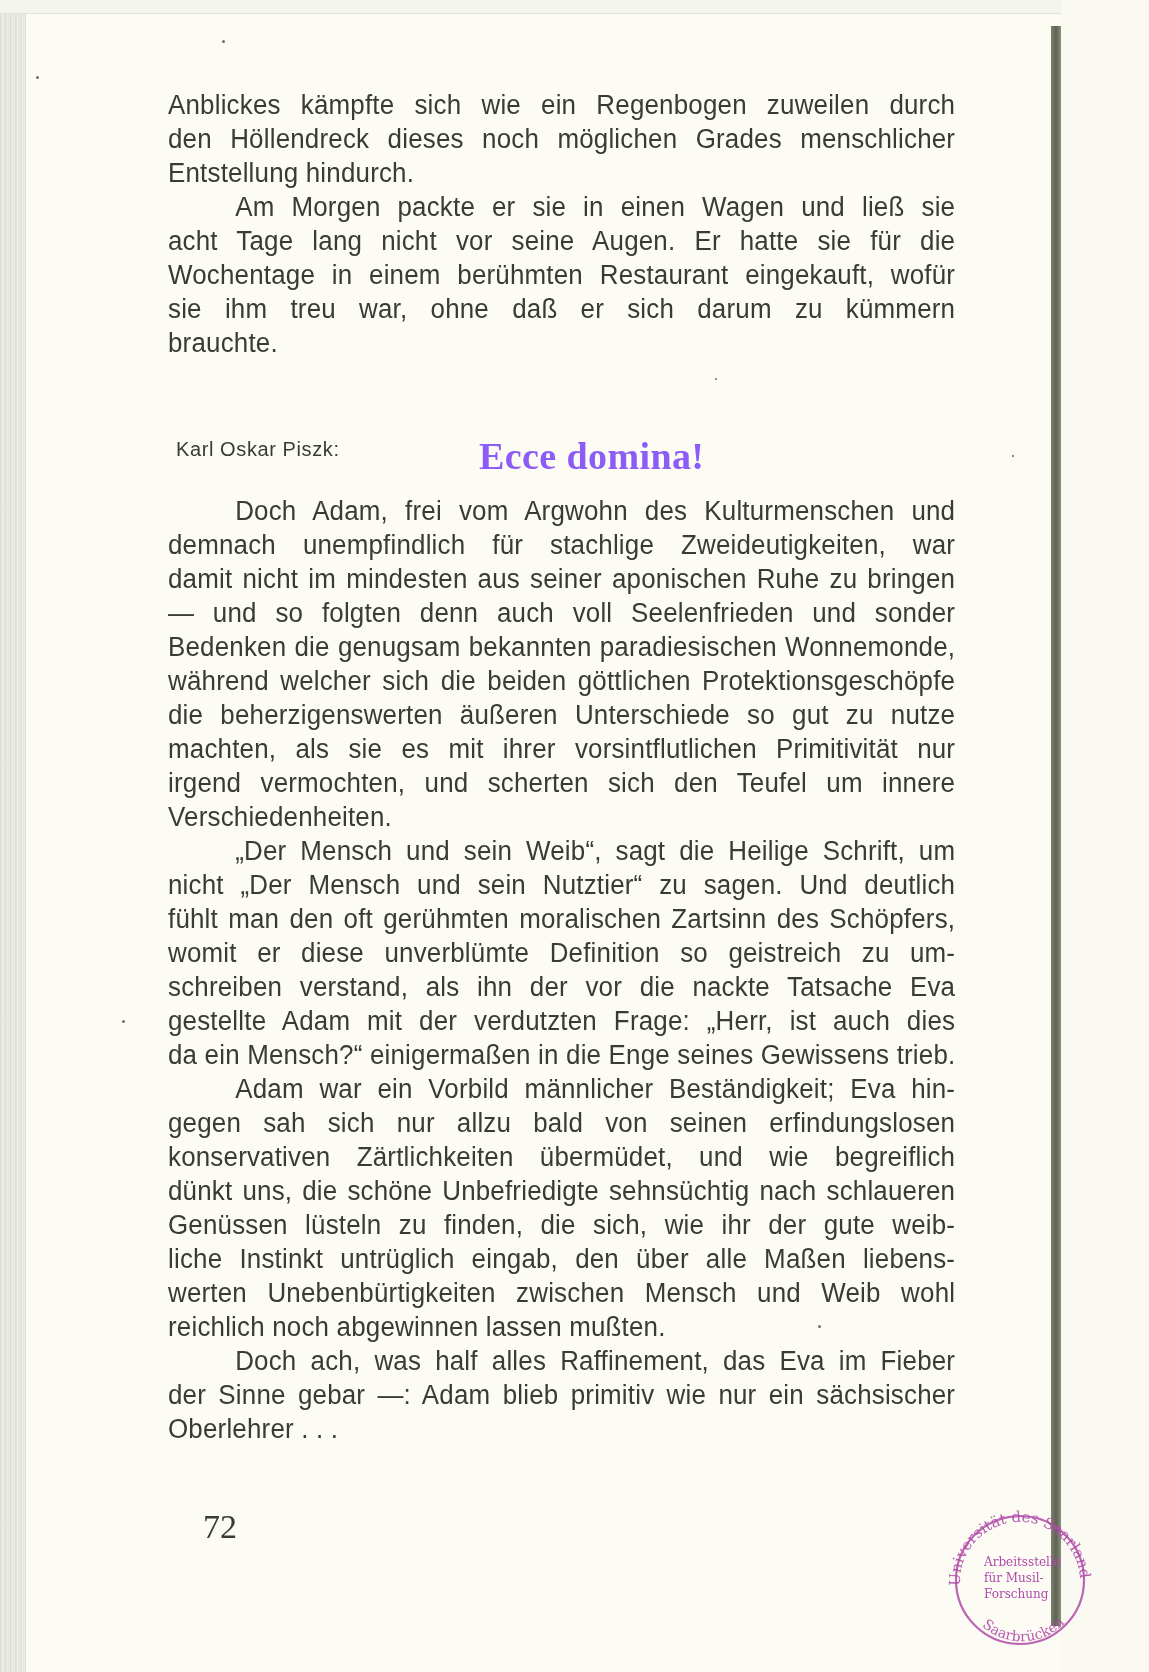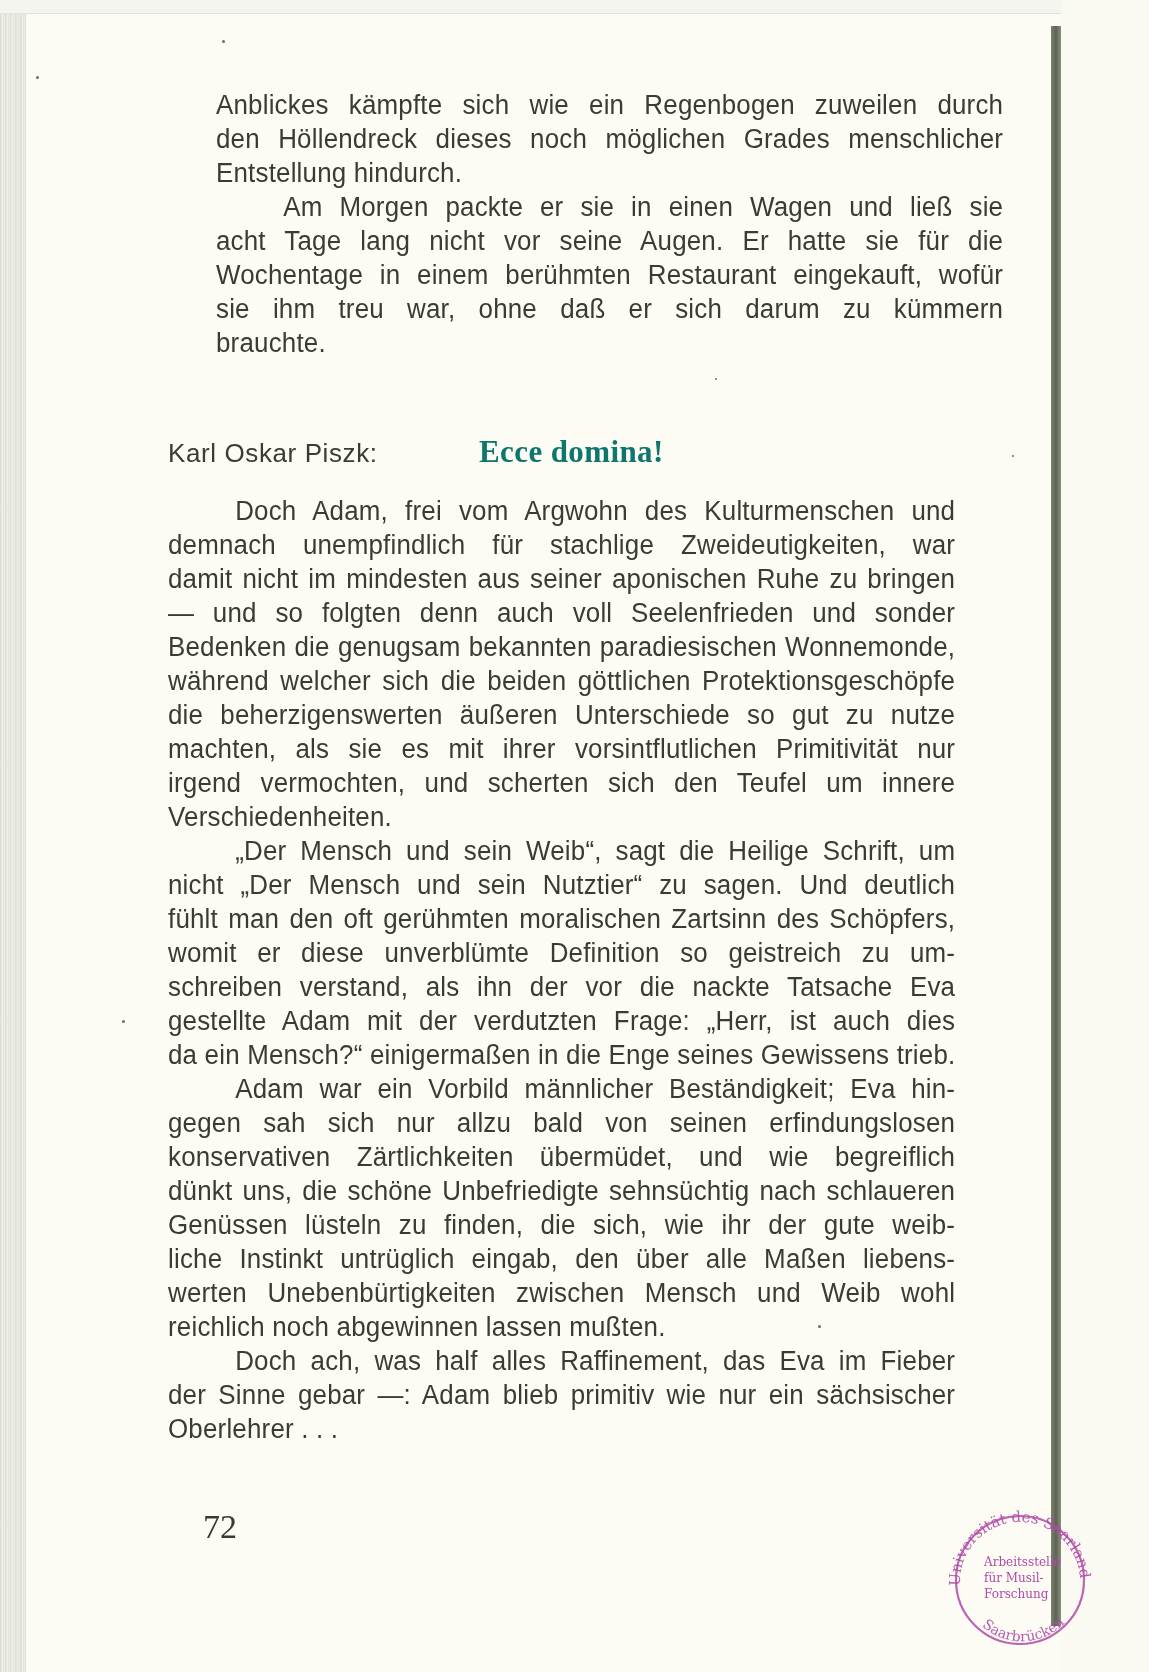--- a/index.html
+++ b/index.html
@@ -62,43 +62,43 @@
     text-align-last: justify;
     transform: scaleX(0.96);
     transform-origin: left center;
   }
   .line.last {
     text-align-last: left;
   }
   .line.indent {
     padding-left: 70px;
   }
-  .para-a { top: 88px; margin-left: 48px; }
+  .para-a { top: 88px; }
   .heading-row {
     position: absolute;
     left: 168px; top: 436px;
     width: 820px;
     height: 36px;
   }
   .author {
     position: absolute;
-    left: 0; top: 2px;
-    font-size: 26px;
+    left: 8px; top: 2px;
+    font-size: 20px;
     letter-spacing: 0.6px;
     font-family: "Liberation Sans", sans-serif;
     text-align: right;
   }
   .title {
     position: absolute;
     left: 311px; top: -2px;
-    font-size: 31px;
+    font-size: 38px;
     font-weight: bold;
     font-family: "Liberation Serif", serif;
     letter-spacing: 0.4px;
-    color: #0f766e;
+    color: #8b5cf6;
   }
   .para-b { top: 494px; }
   .page-number {
     position: absolute;
     left: 203px; top: 1508px;
     font-size: 34px;
     font-family: "Liberation Serif", serif;
     color: #3a3b32;
   }
   .stamp {

